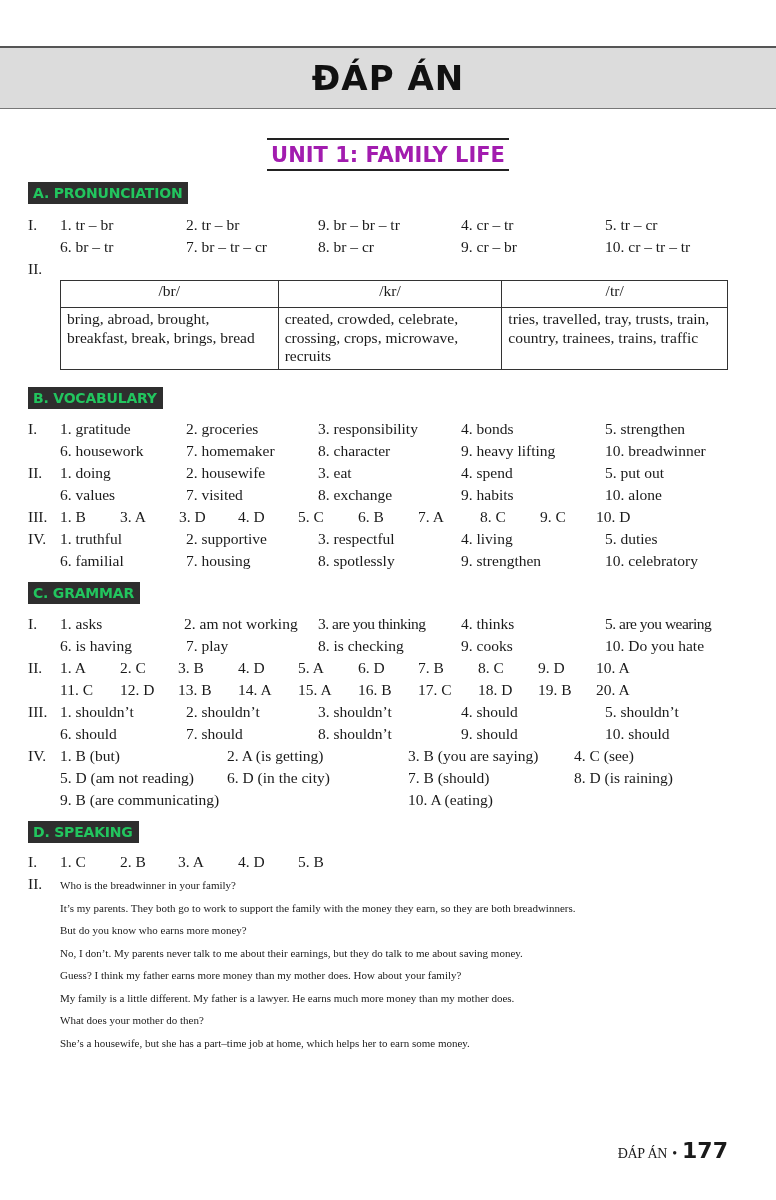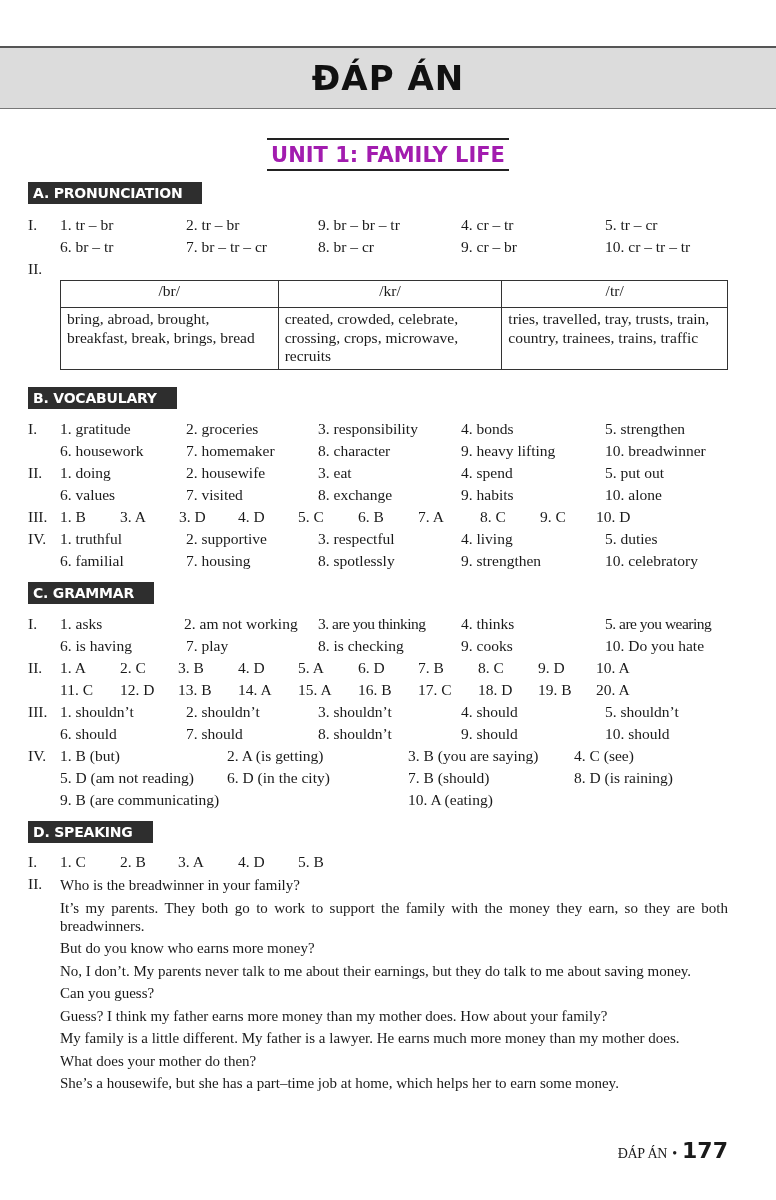--- a/index.html
+++ b/index.html
@@ -7,32 +7,32 @@
          font-family: "Liberation Serif", "DejaVu Serif", serif; color: #1a1a1a; }
   .banner { position: absolute; left: 0; top: 46px; width: 776px; height: 60px;
             background: #dcdcdc; border-top: 2px solid #555; border-bottom: 1px solid #777;
             display: flex; align-items: center; justify-content: center; }
   .banner-title { font-family: "DejaVu Sans", sans-serif; font-weight: bold; font-size: 34px;
                   letter-spacing: 1px; color: #111; }
   .unit-title { position: absolute; left: 0; width: 776px; top: 138px; text-align: center; }
   .unit-title span { display: inline-block; font-family: "DejaVu Sans", sans-serif; font-weight: bold;
                      font-size: 21px; border-top: 2px solid #222; border-bottom: 2px solid #222;
                      padding: 3px 4px 2px; color: #a21caf; }
-  .section-head { position: absolute; left: 28px; background: #2e2e2e; color: #ffffff;
+  .section-head { position: absolute; left: 28px; background: #2e2e2e; color: #22c55e;
                   font-family: "DejaVu Sans", sans-serif; font-weight: bold; font-size: 14px;
-                  padding: 3px 20px 3px 5px; letter-spacing: -0.2px; }
+                  padding: 3px 6px 3px 5px; letter-spacing: -0.2px; }
   .row { position: absolute; left: 28px; height: 22px; font-size: 15.5px; white-space: nowrap; }
   .row .roman { position: absolute; left: 0; }
   .row .item { position: absolute; }
   table.pron { position: absolute; left: 60px; top: 280px; width: 668px; border-collapse: collapse;
                font-size: 15.5px; }
   table.pron th, table.pron td { border: 1px solid #333; vertical-align: top; }
   table.pron th { font-weight: normal; height: 24px; text-align: center; }
   table.pron td { padding: 2px 5px 3px 6px; line-height: 18.5px; }
-  .dialog { position: absolute; left: 60px; width: 668px; font-size: 15px; line-height: 18px; }
+  .dialog { position: absolute; left: 60px; width: 668px; font-size: 11px; line-height: 18px; }
   .dialog p { margin: 0 0 4.5px 0; }
   .dialog p.just { text-align: justify; }
   .footer { position: absolute; right: 48px; top: 1138px; display: flex; align-items: baseline; }
   .footer .lbl { font-size: 14px; letter-spacing: -0.3px; }
   .footer .dot { font-size: 14px; margin: 0 5px; }
   .footer .num { font-family: "DejaVu Sans", sans-serif; font-weight: bold; font-size: 22px; }
 </style>
 </head>
 <body>
 
@@ -235,21 +235,20 @@
 </div>
 <div class="row" style="top:875px">
   <span class="roman">II.</span>
 </div>
 
 <div class="dialog" style="top:876px">
   <p>Who is the breadwinner in your family?</p>
   <p class="just">It’s my parents. They both go to work to support the family with the money they earn, so they are both breadwinners.</p>
   <p>But do you know who earns more money?</p>
   <p class="just">No, I don’t. My parents never talk to me about their earnings, but they do talk to me about saving money.</p>
-  <p>Can you guess?</p>
   <p>Guess? I think my father earns more money than my mother does. How about your family?</p>
   <p class="just">My family is a little different. My father is a lawyer. He earns much more money than my mother does.</p>
   <p>What does your mother do then?</p>
   <p>She’s a housewife, but she has a part–time job at home, which helps her to earn some money.</p>
 </div>
 
 <div class="footer">
   <span class="lbl">ĐÁP ÁN</span>
   <span class="dot">•</span>
   <span class="num">177</span>

